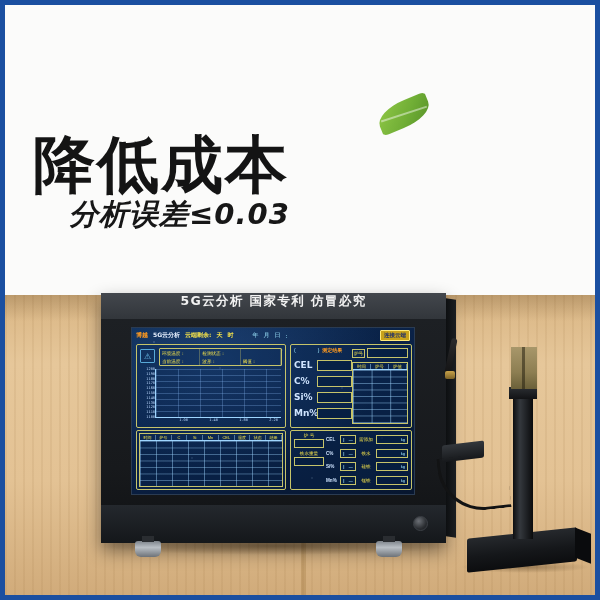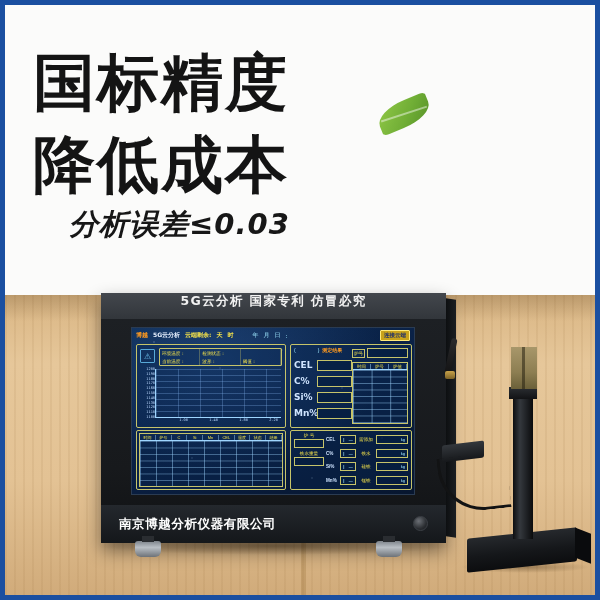--- a/index.html
+++ b/index.html
@@ -28,21 +28,21 @@
     left:28px;
     font-weight:bold;
     color:#141414;
     letter-spacing:2px;
     font-family:"DejaVu Sans","Liberation Sans",sans-serif;
     white-space:nowrap;
   }
   #hl1 { top:36px; font-size:62px; }
   #hl2 { top:118px; font-size:62px; }
   #sub {
-    position:absolute; left:64px; top:200px;
+    position:absolute; left:64px; top:190px;
     font-size:29px; font-weight:bold; font-style:italic;
     color:#171717; letter-spacing:1px; white-space:nowrap;
     font-family:"DejaVu Sans","Liberation Sans",sans-serif;
   }
   #leaf {
     position:absolute; left:372px; top:96px;
     width:54px; height:26px;
     background:linear-gradient(135deg,#8cc63e 0%,#6aab2c 55%,#4e8c1e 100%);
     border-radius:60% 10% 60% 10%;
     transform:rotate(-22deg);
@@ -325,21 +325,20 @@
     position:absolute; left:90px; top:532px; width:360px; height:18px;
     background:radial-gradient(ellipse at center, rgba(60,40,15,.40), rgba(0,0,0,0) 70%);
   }
 </style>
 </head>
 <body>
 
 <div id="frame">
 
   <div id="copy">
-    <div class="headline" id="hl1">国标精度</div>
     <div class="headline" id="hl2">降低成本</div>
     <div id="sub">分析误差≤0.03</div>
     <div id="leaf"></div>
   </div>
 
   <div id="table">
     <div id="wallShadow"></div>
     <div id="tableLine"></div>
   </div>
 
@@ -503,21 +502,20 @@
               <b>—</b>
             </span>
             <span class="adj">锰铁</span>
             <span class="kg">kg</span>
           </div>
         </div>
       </div>
     </div>
 
     <div id="bottomBar">
-      <span class="co">南京博越分析仪器有限公司</span>
       <span id="powerLed"></span>
     </div>
 
     <div class="foot" id="footL"></div>
     <div class="foot" id="footR"></div>
   </div>
 
   <div id="antenna"></div>
   <div id="antBase"></div>
 

